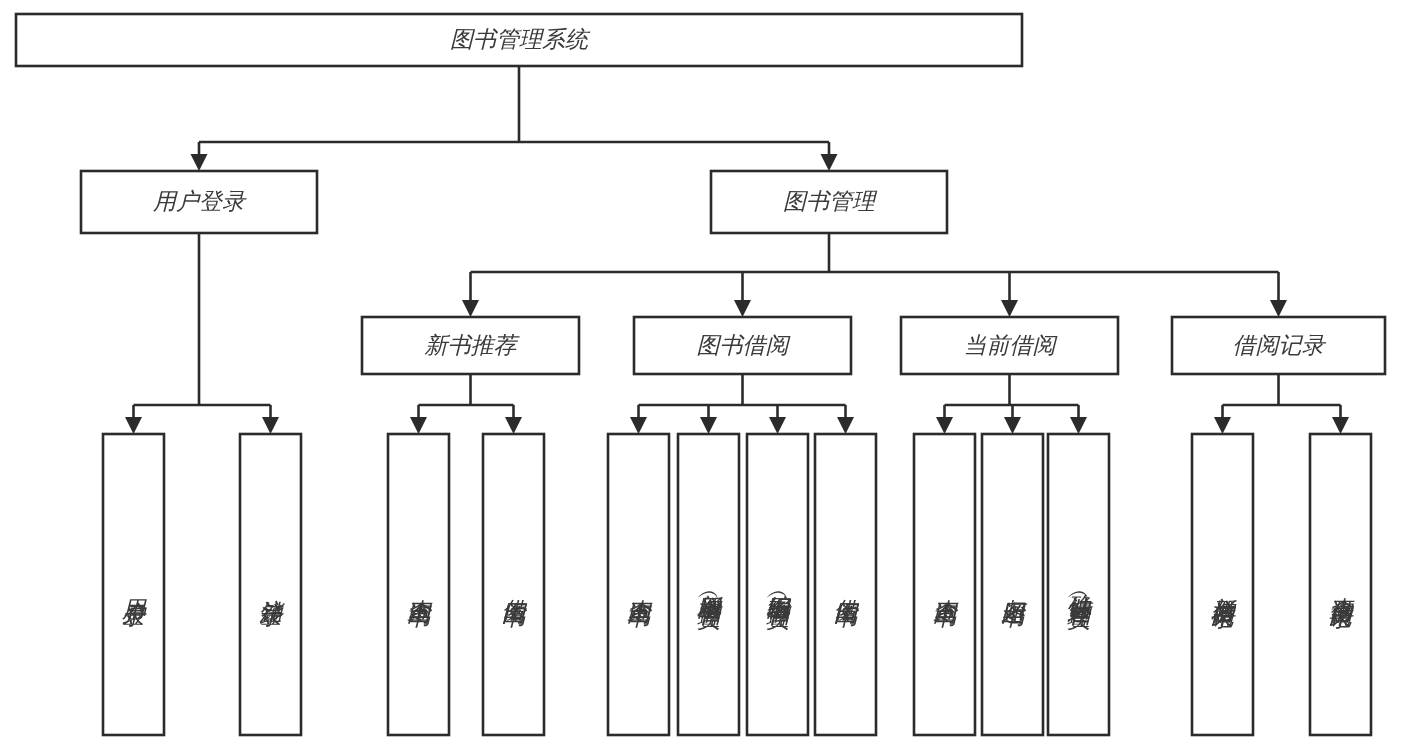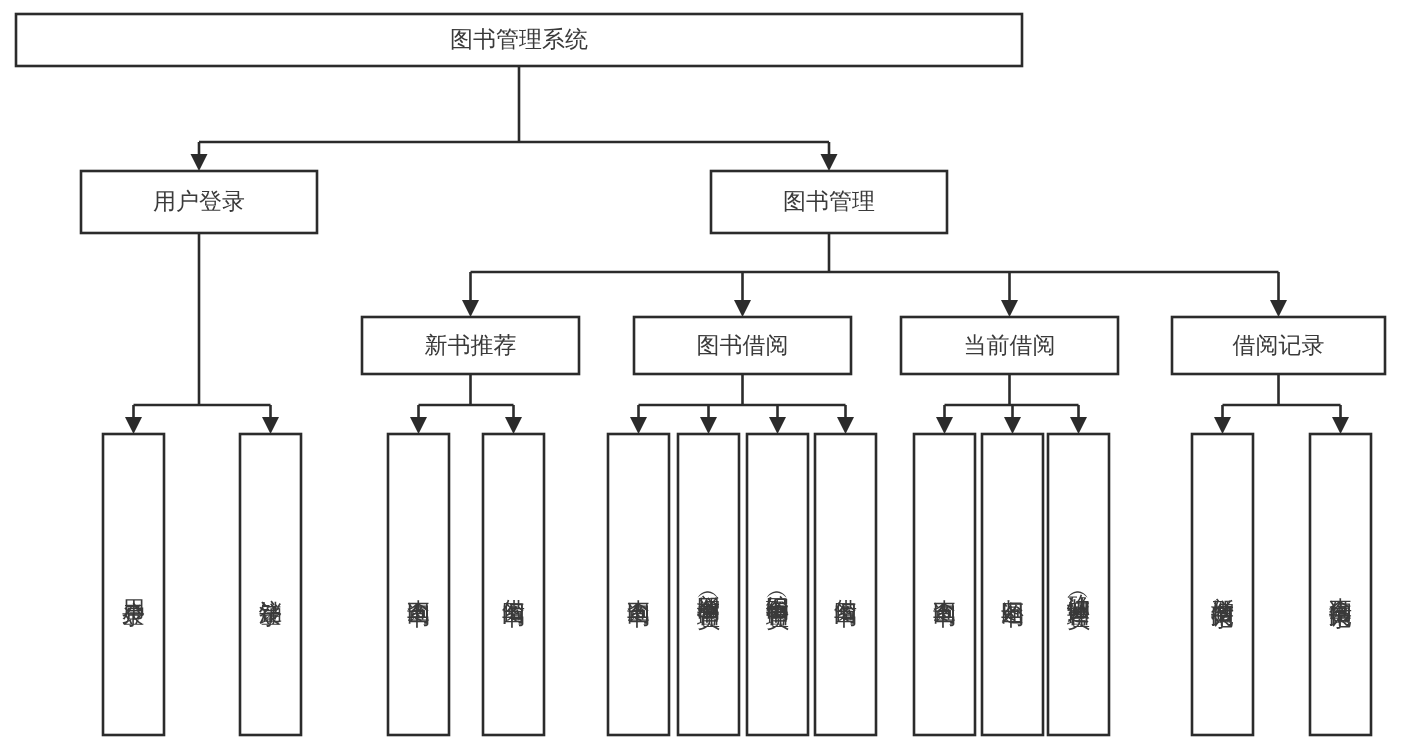--- a/index.html
+++ b/index.html
@@ -12,20 +12,21 @@
     height: 747px;
     font-family: "Liberation Sans", "DejaVu Sans", sans-serif;
     overflow: hidden;
     position: relative;
   }
   #diagram-root {
     position: absolute;
     left: 0; top: 0;
     width: 1405px;
     height: 596px;
+    font-style: italic;
   }
   svg { display: block; }
 
   .node-rect {
     fill: #ffffff;
     stroke: #2b2b2b;
     stroke-width: 2.6;
   }
   .node-rect-root {
     fill: #ffffff;

